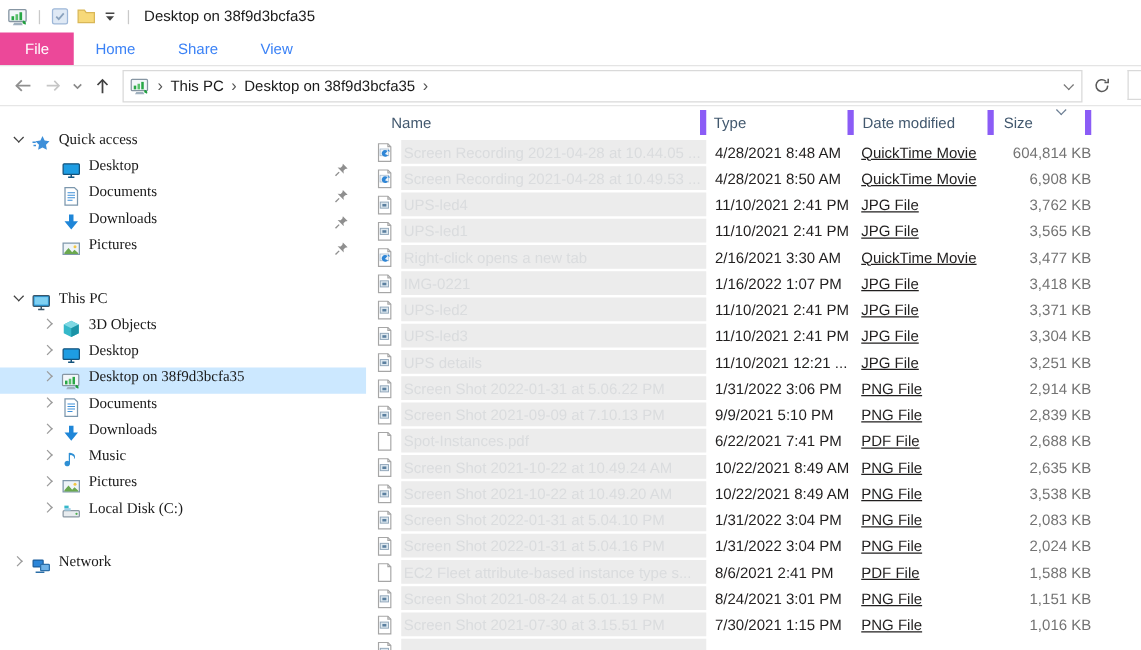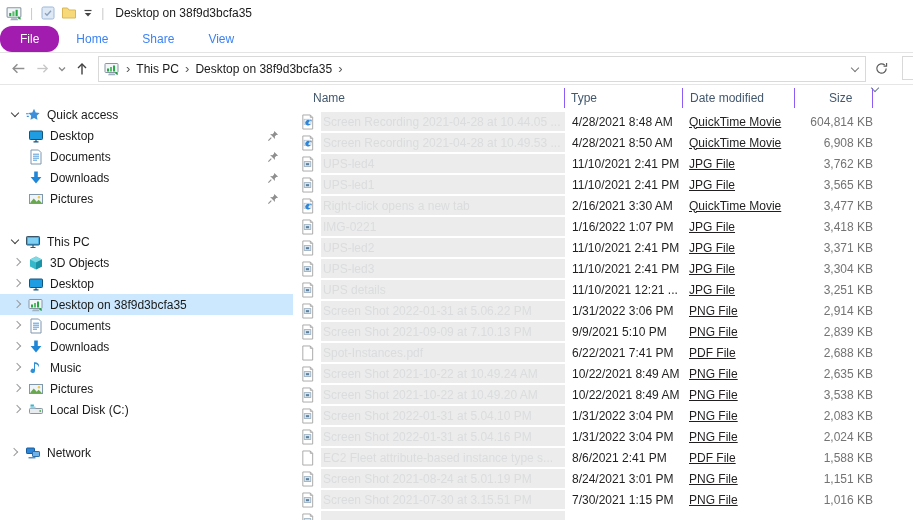--- a/index.html
+++ b/index.html
@@ -9,60 +9,60 @@
   .ic svg{display:block;}
 
   
   #titlebar{height:26px;display:flex;align-items:center;padding-left:6px;gap:5px;}
   .tb-sep{color:#c9c9c9;padding:0 2px;font-size:12px;}
   #title-text{margin-left:4px;color:#1a1a1a;}
 
   
   #tabs{height:26px;display:flex;align-items:stretch;border-bottom:1px solid #e4e4e4;}
   .tab{display:flex;align-items:center;padding:0 17px;cursor:default;color:#3b82f6;}
-  .tab.active{background:#a21caf;color:#fff;padding:0 20px;border-radius:12px;}
+  .tab.active{background:#ec4899;color:#fff;padding:0 20px;}
 
   
   #addressbar{height:31px;display:flex;align-items:center;border-bottom:1px solid #e6e6e6;padding-left:6px;position:relative;}
   .navbtn{width:24px;height:24px;display:flex;align-items:center;justify-content:center;}
   .navbtn.small{width:16px;}
   #addressbox{flex:0 0 auto;width:757px;height:24px;margin-left:4px;border:1px solid #d9d9d9;
     display:flex;align-items:center;padding:0 4px 0 5px;background:#fff;}
   .crumb-sep{color:#555;font-size:13px;padding:0 6px;line-height:1;}
   .crumb{color:#1a1a1a;white-space:nowrap;}
   #addr-drop{margin-left:auto;}
   .chev{width:12px;height:12px;position:relative;display:inline-block;}
   .chev::before{content:"";position:absolute;width:5px;height:5px;border-right:1.3px solid #777;border-bottom:1.3px solid #777;left:3px;top:2px;transform:rotate(45deg);}
   #refreshbtn{width:26px;height:24px;display:flex;align-items:center;justify-content:center;margin-left:2px;}
   #searchbox-sliver{position:absolute;right:0;top:3px;width:10px;height:22px;border:1px solid #d9d9d9;border-right:none;background:#fff;}
 
   
   #main{display:flex;height:436px;}
   #sidebar{flex:0 0 293px;padding-top:19px;overflow:hidden;}
-  .side-row{height:21px;display:flex;align-items:center;cursor:default;padding-right:6px;}
+  .side-row{height:21px;display:flex;cursor:default;padding-right:6px;font-family:Liberation Serif, serif;}
   .side-row.sel{background:#cce8ff;}
   .side-row.gap{margin-top:22px;}
   .side-row .slot{flex:0 0 16px;height:16px;position:relative;}
   .side-row .slot.exp::before{content:"";position:absolute;width:5px;height:5px;border-right:1.4px solid #404040;border-bottom:1.4px solid #404040;left:4px;top:3px;transform:rotate(45deg);}
   .side-row .slot.col::before{content:"";position:absolute;width:5px;height:5px;border-right:1.3px solid #9b9b9b;border-bottom:1.3px solid #9b9b9b;left:3px;top:4px;transform:rotate(-45deg);}
   .side-row .ic{width:18px;margin-right:5px;}
   .side-row .lbl{white-space:nowrap;}
   .side-row .pin{margin-left:auto;}
   .d0{padding-left:8px;}
-  .d1{padding-left:11px;}
+  .d1{padding-left:32px;}
 
   
   #filepanel{flex:1;position:relative;overflow:hidden;}
   .grid{display:grid;grid-template-columns:28px 244px 118px 112px 78px;}
   #listheader{height:26px;align-items:center;color:#42586e;position:relative;}
-  .hc{height:20px;display:flex;align-items:center;border-right:1px solid #8b5cf6;}
+  .hc{height:20px;display:flex;align-items:center;border-right:5px solid #8b5cf6;}
   .hc-name{grid-column:1/3;padding-left:20px;}
   .hc-date{padding-left:7px;}
   .hc-type{padding-left:6px;}
-  .hc-size{padding-left:8px;position:relative;margin-left:26px;}
+  .hc-size{padding-left:8px;position:relative;}
   .sort-chev{position:absolute;top:-5px;left:48px;width:12px;height:12px;}
   .sort-chev::before{content:"";position:absolute;width:5px;height:5px;border-right:1.3px solid #6d7f94;border-bottom:1.3px solid #6d7f94;left:3px;top:2px;transform:rotate(45deg);}
   .file-row{height:21px;align-items:center;}
   .file-row .ic{justify-self:center;}
   .fname{height:19px;display:flex;align-items:center;background:#ececec;color:#dadcde;
     white-space:nowrap;overflow:hidden;padding-left:2px;}
   .fdate{padding-left:7px;white-space:nowrap;color:#211f1f;}
   .ftype{padding-left:6px;white-space:nowrap;color:#211f1f;text-decoration:underline;}
   .fsize{text-align:right;white-space:nowrap;color:#737373;}
 </style>

